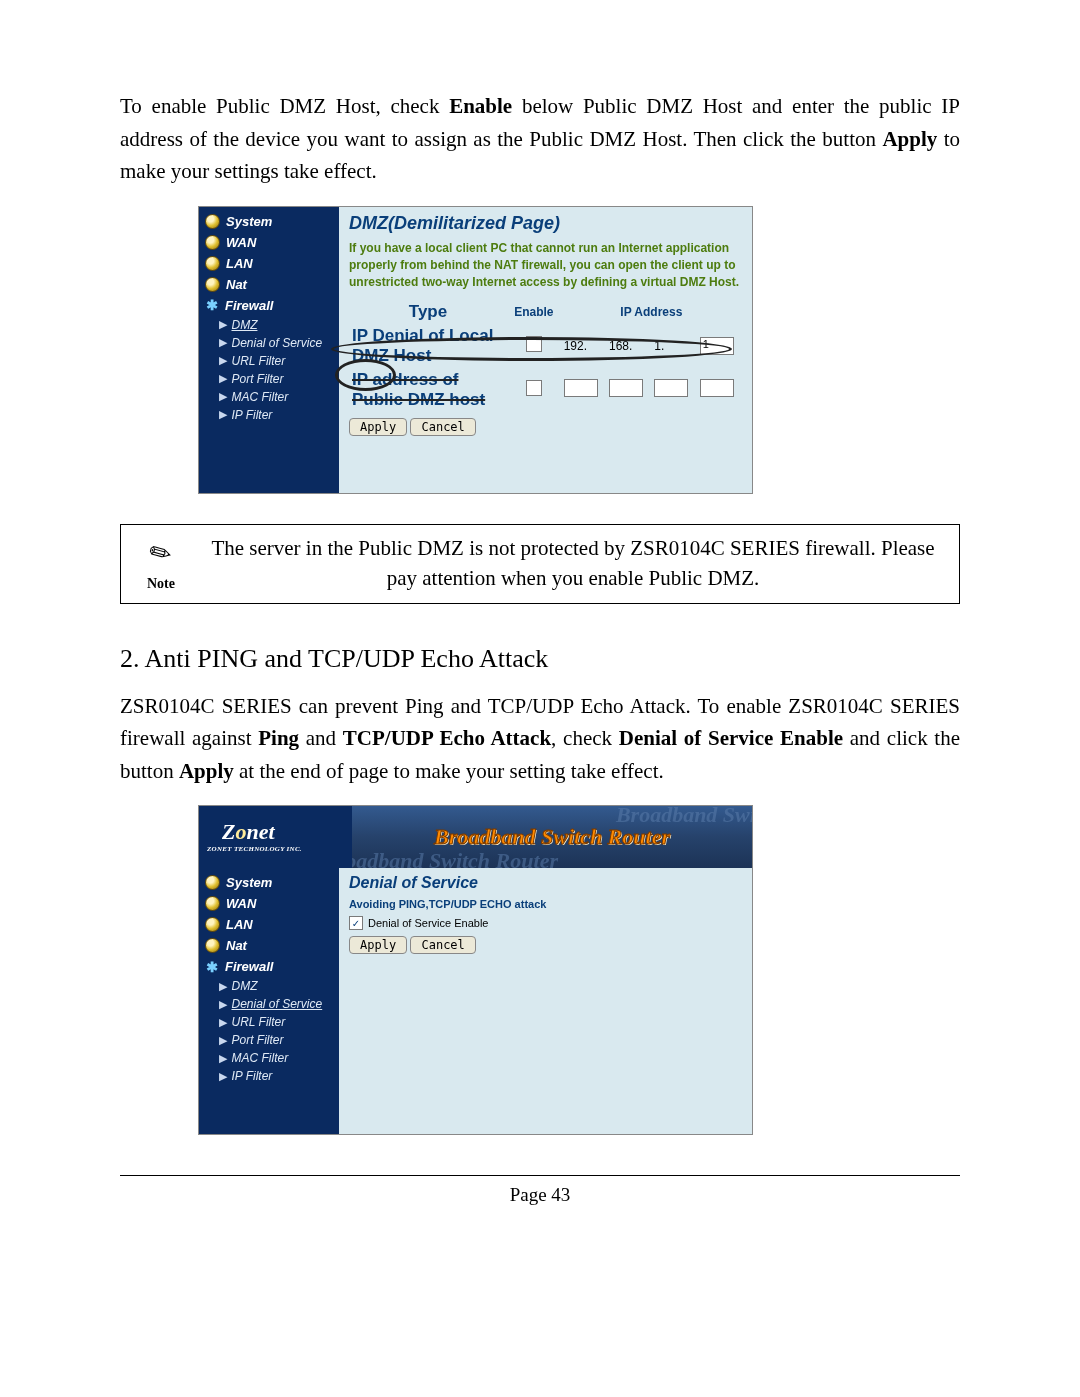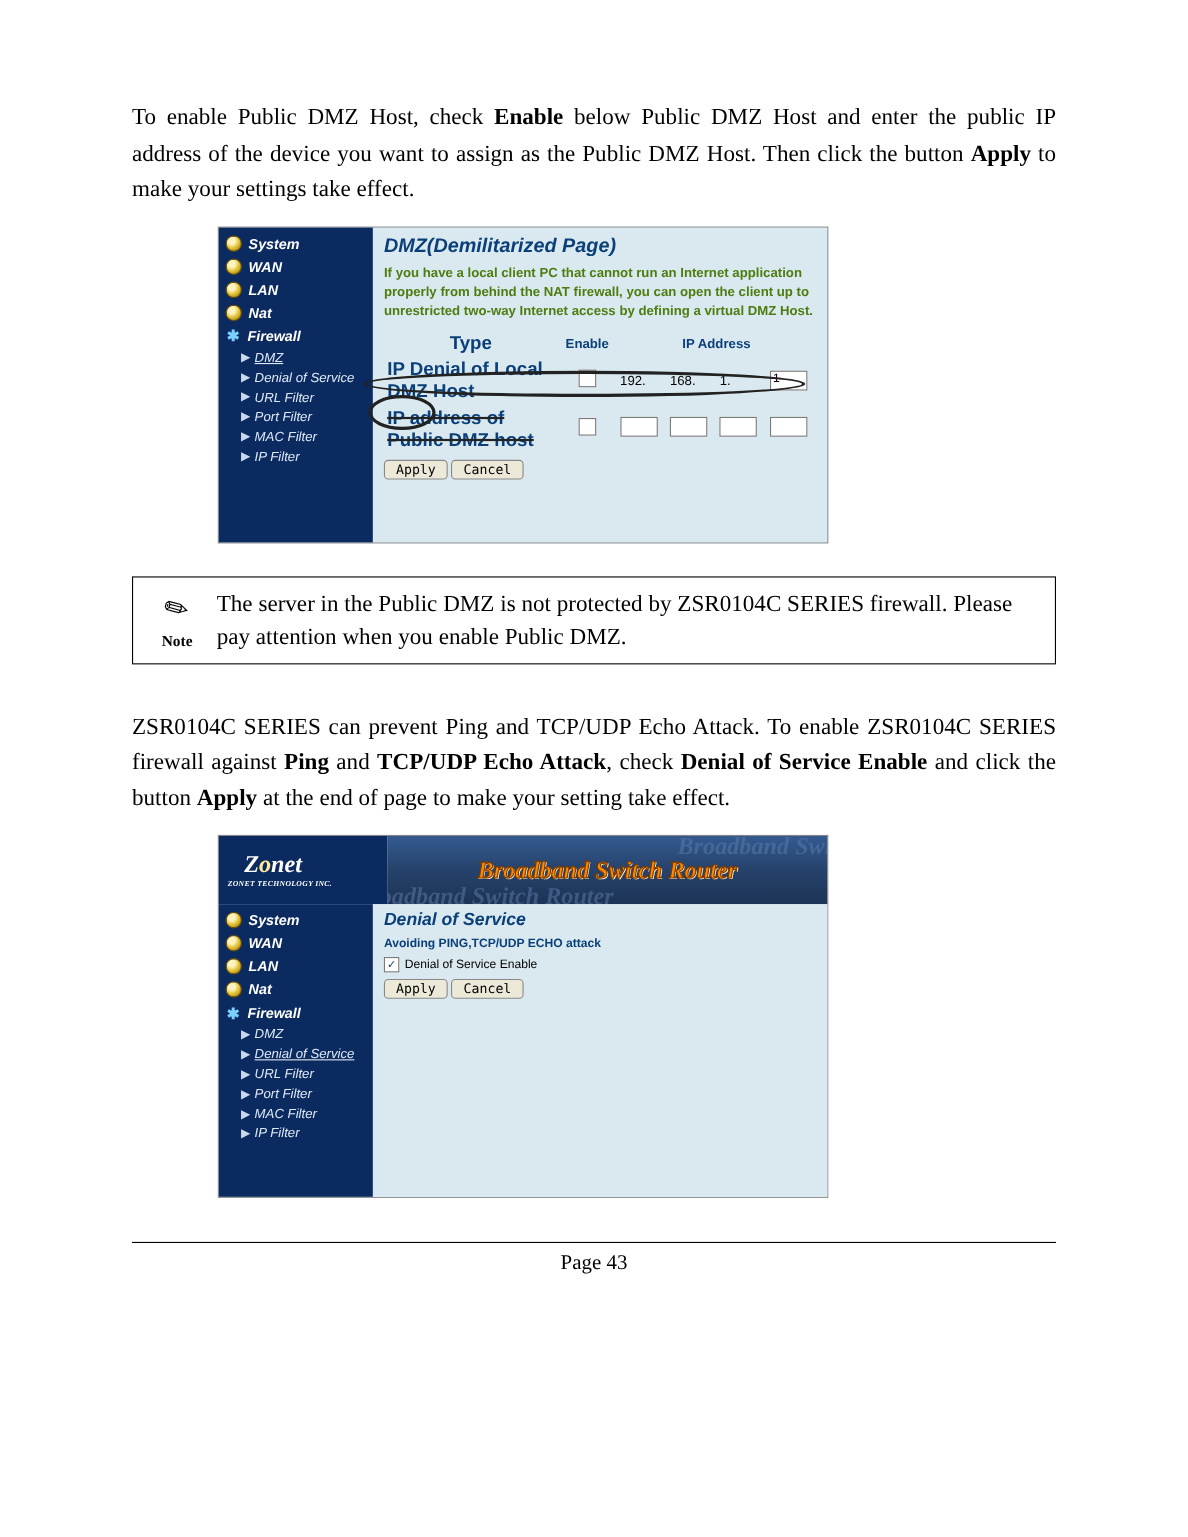--- a/index.html
+++ b/index.html
@@ -150,21 +150,21 @@
     font-size: 26px;
     transform: rotate(-30deg);
     display: inline-block;
   }
   .note-icon-col .note-word {
     font-size: 14px;
     font-weight: bold;
     display: block;
     margin-top: 2px;
   }
-  .note-text { flex: 1; padding-left: 6px; }
+  .note-text { flex: 1; padding-left: 6px; text-align: center; }
   h2.section-h {
     font-size: 26px;
     font-weight: normal;
     margin: 30px 0 16px 0;
   }
   .header-banner {
     height: 62px;
     display: flex;
     align-items: stretch;
   }
@@ -340,20 +340,21 @@
   </div>
 
   <div class="note-box">
     <div class="note-icon-col">
       <span class="pencil">✎</span>
       <span class="note-word">Note</span>
     </div>
     <div class="note-text">The server in the Public DMZ is not protected by ZSR0104C SERIES firewall. Please pay attention when you enable Public DMZ.</div>
   </div>
 
+  <h2 class="section-h">2.  Anti PING and TCP/UDP Echo Attack</h2>
 
   <p class="body-text">
     <span>ZSR0104C SERIES can prevent Ping and TCP/UDP Echo Attack. To enable ZSR0104C SERIES firewall against </span><b>Ping</b><span> and </span><b>TCP/UDP Echo Attack</b><span>, check </span><b>Denial of Service Enable</b><span> and click the button </span><b>Apply</b><span> at the end of page to make your setting take effect.</span>
   </p>
 
   <div class="screenshot-wrap">
     <div style="border:1px solid #888;">
       <div class="header-banner">
         <div class="banner-logo">
           <span class="big">Z<span class="o-swap">o</span>net</span>

